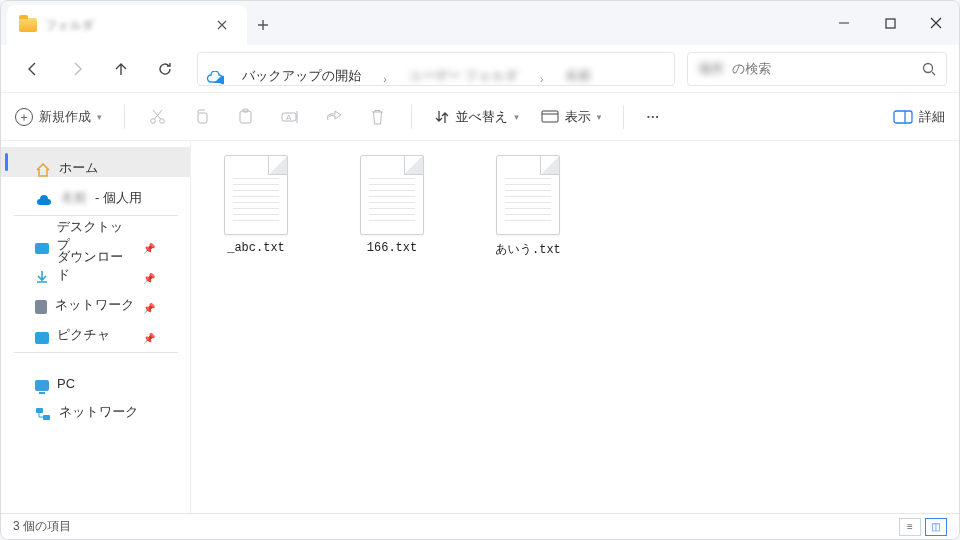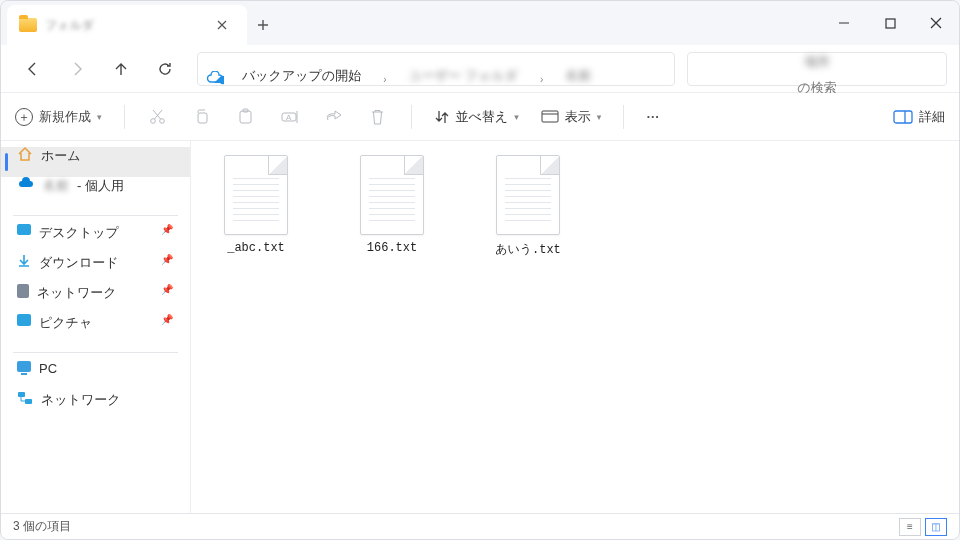--- a/index.html
+++ b/index.html
@@ -17,39 +17,39 @@
 .win-ctrls div { width:46px; display:flex; align-items:center; justify-content:center; color:#333; }
 
 
 .navrow { height: 48px; background:#fff; display:flex; align-items:center; padding: 0 12px; gap:4px; border-bottom:1px solid #eceef1; }
 .navbtn { width:40px; height:36px; display:flex; align-items:center; justify-content:center; color:#555; border-radius:4px; }
 .navbtn.disabled { color:#bbb; }
 .addr { flex:1; height:34px; background:#fff; border:1px solid #e4e6ea; border-radius:4px; display:flex; align-items:flex-end; padding:0 8px; gap:18px; margin-left:8px; font-size:13px; color:#333; overflow:hidden;}
 .addr .cloud { color:#1e90e6; }
 .addr .chev { color:#888; font-size:10px; padding:0 4px;}
 .addr .blur { filter: blur(3px); color:#777;}
-.search { width:260px; height:34px; border:1px solid #e4e6ea; border-radius:4px; display:flex; align-items:center; padding:0 10px; gap:8px; margin-left:8px; font-size:13px; color:#777; background:#fff;flex-direction:column;}
+.search { width:260px; height:34px; border:1px solid #e4e6ea; border-radius:4px; display:flex; align-items:center; padding:0 10px; gap:8px; margin-left:8px; font-size:13px; color:#777; background:#fff;}
 .search .blur { filter: blur(3px); }
 .search-ico { margin-left:auto; color:#666; }
 
 
 .toolbar { height:48px; background:#fff; display:flex; align-items:center; padding:0 14px; gap:22px; border-bottom:1px solid #eceef1; font-size:13px; color:#444;}
 .newbtn { display:flex; align-items:center; gap:6px; }
 .newbtn .plus { width:18px; height:18px; border:1.4px solid #555; border-radius:50%; display:flex; align-items:center; justify-content:center; font-size:12px; line-height:1;}
 .tool-ico { width:22px; height:22px; display:flex; align-items:center; justify-content:center; color:#b5b9c0;}
 .vsep { width:1px; height:24px; background:#e4e6ea;}
 .tool-group { display:flex; align-items:center; gap:6px; color:#333; font-size:13px;}
 .more { color:#555; letter-spacing:2px; font-weight:bold;}
 .details { margin-left:auto; display:flex; align-items:center; gap:6px; color:#333; font-size:13px;}
 .details-ico { display:inline-flex; }
 
 
 .body { flex:1; display:flex; background:#fff; overflow:hidden;}
 .sidebar { width:190px; border-right:1px solid #eceef1; display:flex; flex-direction:column; padding:6px 0; font-size:13px; color:#333;}
-.side-item { height:30px; display:flex; align-items:flex-start; padding:0 16px; gap:8px; position:relative;}
+.side-item { height:30px; display:flex; align-items:flex-end; padding:0 34px; gap:8px; position:relative;}
 .side-item.selected { background:#ececec;}
 .side-item.selected::before { content:""; position:absolute; left:4px; top:6px; bottom:6px; width:3px; background:#3b82f6; border-radius:2px;}
 .side-sep { height:1px; background:#e4e6ea; margin:8px 12px;}
 .pin { margin-left:auto; color:#888; font-size:10px;}
 .ico-home { color:#e7a13c; }
 .ico-cloud { color:#0a84d8; }
 .ico-desk { width:14px; height:11px; background:#2aa3e0; border-radius:2px; display:inline-block;}
 .ico-down { color:#2aa3e0;}
 .ico-doc { width:12px; height:14px; background:#7e8a99; border-radius:2px; display:inline-block;}
 .ico-pic { width:14px; height:12px; background:#2aa3e0; border-radius:2px; display:inline-block;}

